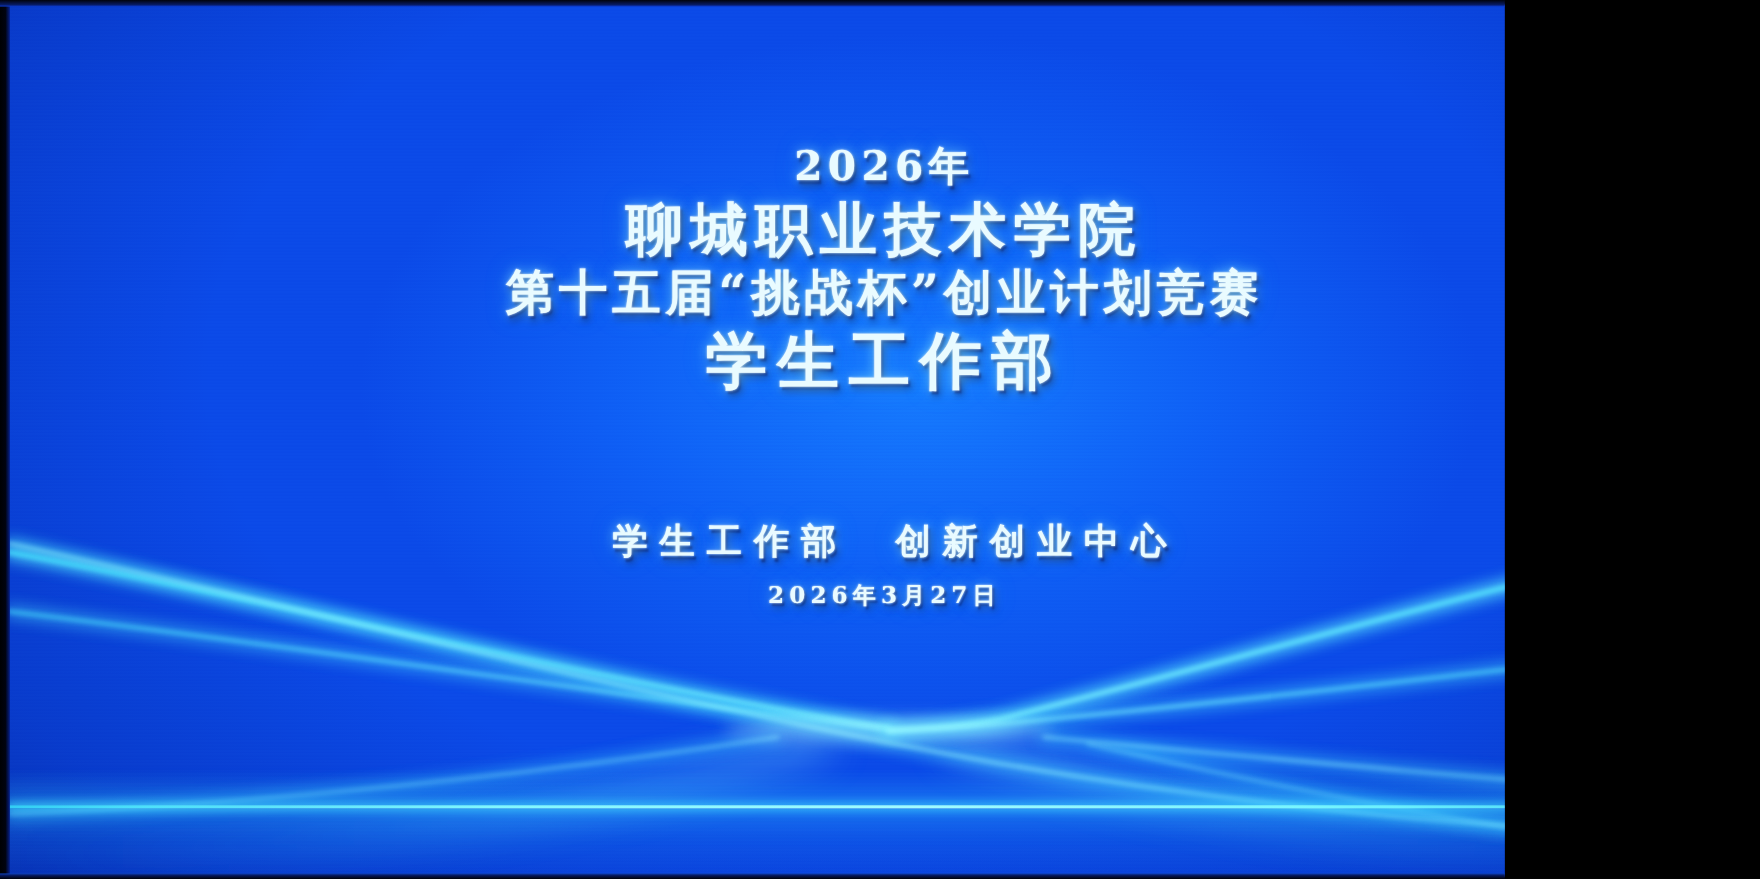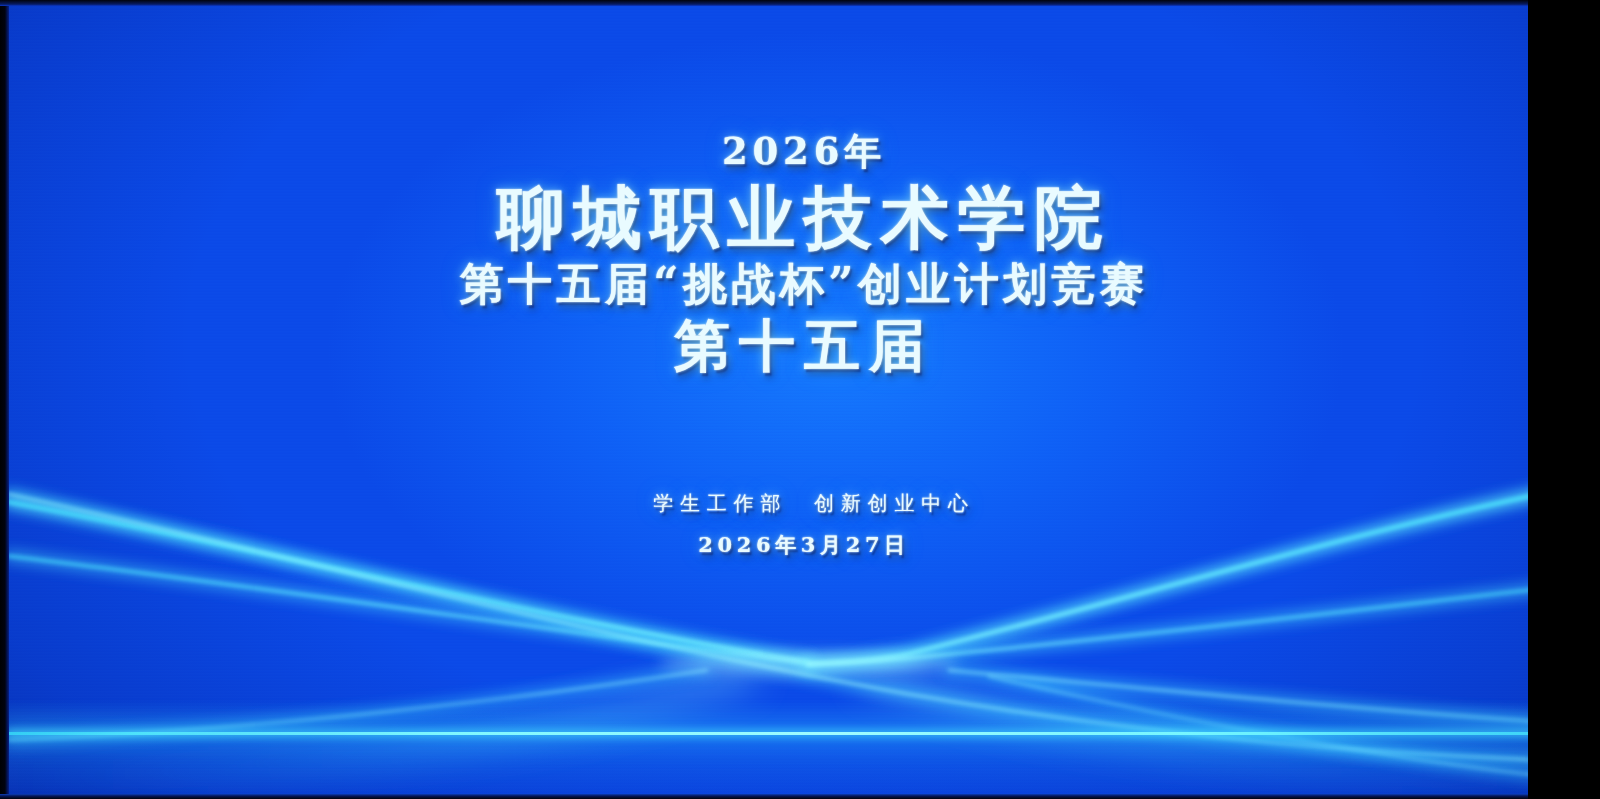--- a/index.html
+++ b/index.html
@@ -11,21 +11,21 @@
   body {
     width: 1600px;
     height: 799px;
     overflow: hidden;
     font-family: "DejaVu Serif", "Liberation Serif", serif;
   }
 
   
   #stage {
     position: relative;
-    width: 1528px;
+    width: 1368px;
     height: 799px;
     overflow: hidden;
     background: #02030d;
   }
 
   
   .bezel-left {
     position: absolute;
     left: 0; top: 0;
     width: 9px; height: 799px;
@@ -162,41 +162,41 @@
        3px 5px 7px rgba(2,16,80,0.55);
   }
 
   .line-year {
     margin-top: 128px;
     font-size: 37px;
     letter-spacing: 0.13em;
   }
   .line-school {
     margin-top: 10px;
-    font-size: 68px;
+    font-size: 52px;
     letter-spacing: 0.13em;
   }
   .line-event {
     margin-top: 8px;
     font-size: 44px;
     letter-spacing: 0.10em;
   }
   .line-stage {
     margin-top: 8px;
     font-size: 56px;
     letter-spacing: 0.16em;
   }
 
   .footer-block {
     margin-top: 118px;
   }
   .line-org {
-    font-size: 20px;
+    font-size: 32px;
     letter-spacing: 0.34em;
-    font-weight: 400;
+    font-weight: 700;
     padding-left: 20px;
   }
   .line-date {
     margin-top: 20px;
     font-size: 21px;
     letter-spacing: 0.22em;
     font-weight: 700;
   }
 </style>
 </head>
@@ -293,21 +293,21 @@
   <div class="horizon"></div>
 
   <div class="text-stack">
 
     <div class="cjk line-year">2026年</div>
 
     <div class="cjk line-school">聊城职业技术学院</div>
 
     <div class="cjk line-event">第十五届“挑战杯”创业计划竞赛</div>
 
-    <div class="cjk line-stage">第十五届</div>
+    <div class="cjk line-stage">学生工作部</div>
 
     <div class="footer-block">
       <div class="cjk line-org">学生工作部　创新创业中心</div>
       <div class="cjk line-date">2026年3月27日</div>
     </div>
   </div>
 
   <div class="bezel-left"></div>
   <div class="bezel-top"></div>
   <div class="bezel-bottom"></div>

